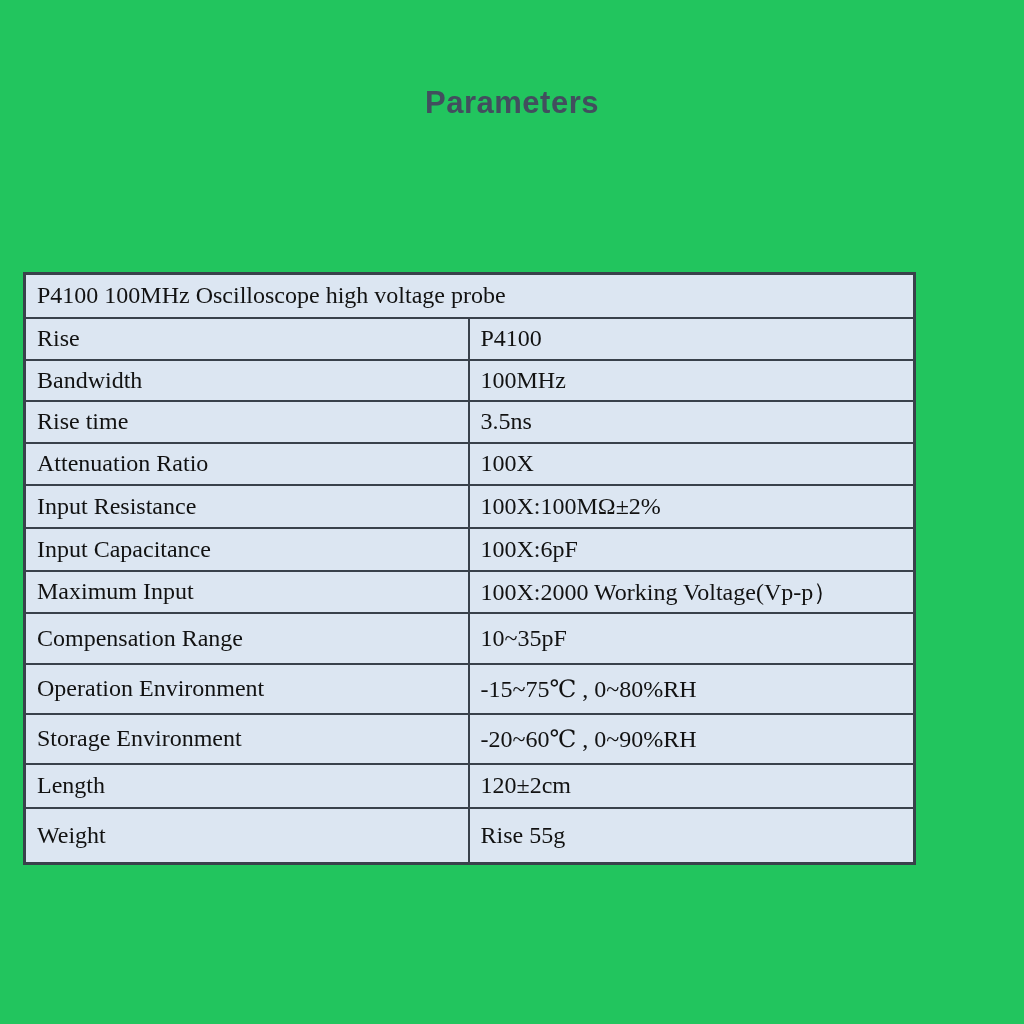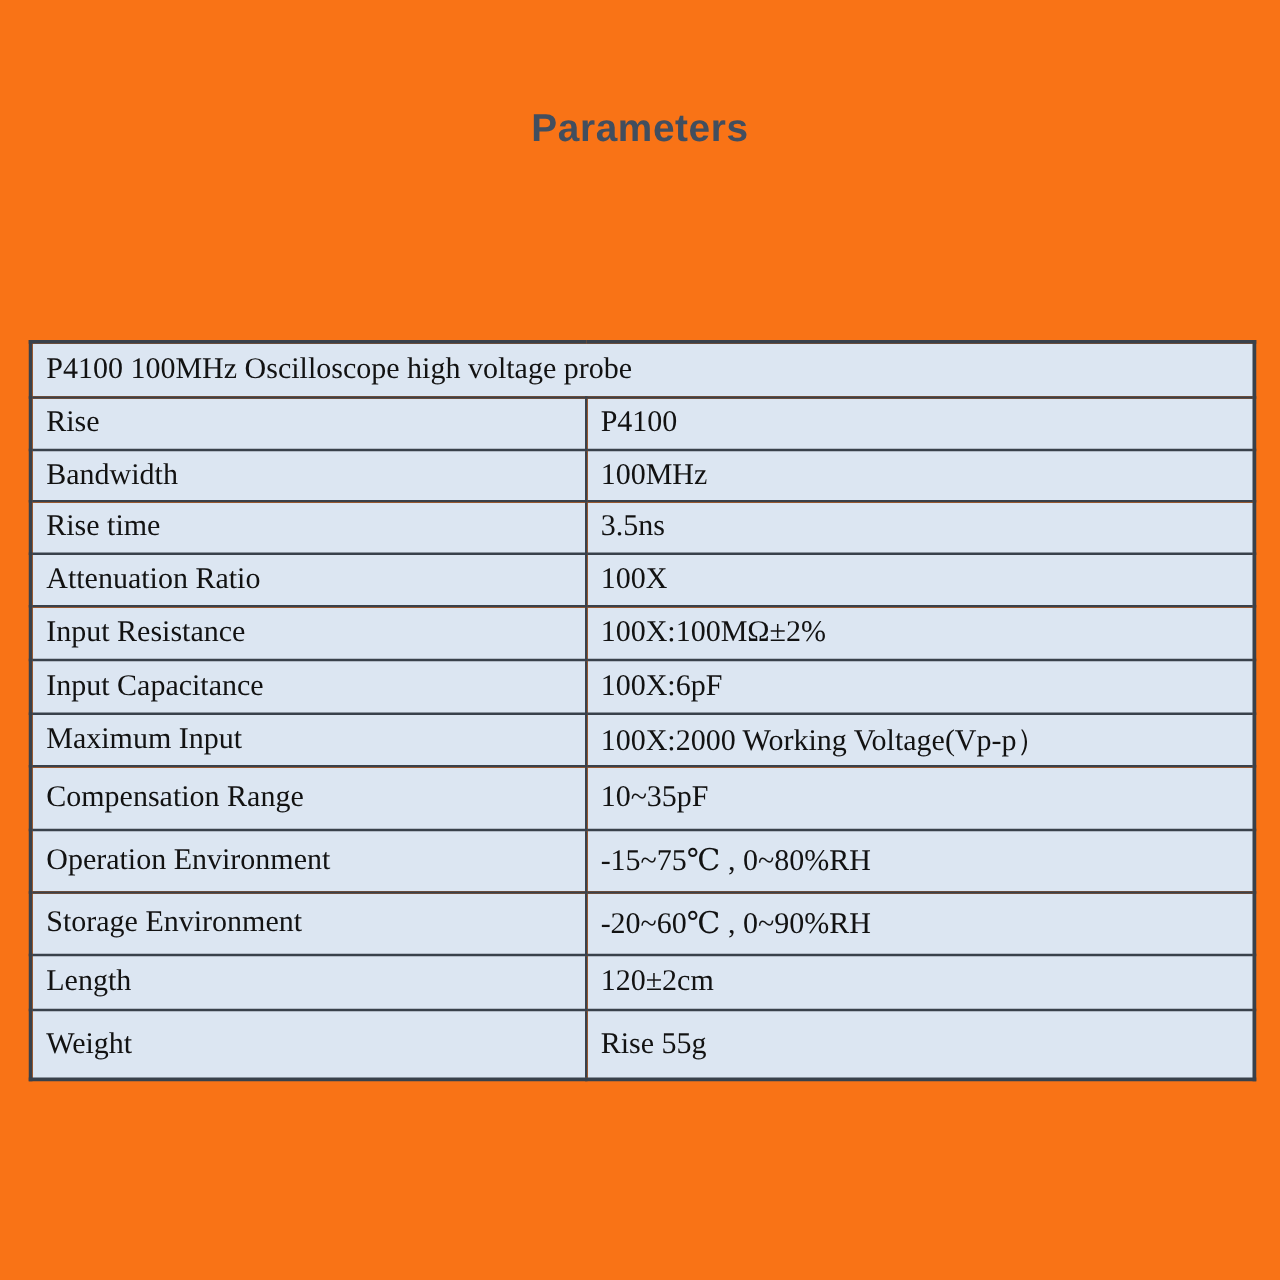--- a/index.html
+++ b/index.html
@@ -8,41 +8,41 @@
     background: #ffffff;
     width: 1024px;
     height: 1024px;
     overflow: hidden;
     position: relative;
   }
   .page {
     position: relative;
     width: 1024px;
     height: 1024px;
-    background: #f97316;
+    background: #22c55e;
   }
   .page-title {
     position: absolute;
     top: 86px;
     left: 0;
     width: 100%;
     margin: 0;
     text-align: center;
     font-family: "Liberation Sans", "DejaVu Sans", sans-serif;
     font-size: 31px;
     line-height: 1.1;
     font-weight: 600;
     color: #424e5e;
     letter-spacing: 0.5px;
   }
   table.spec-table {
     position: absolute;
     left: 23px;
     top: 272px;
-    width: 982px;
+    width: 893px;
     border-collapse: collapse;
     table-layout: fixed;
     border: 3px solid #39414b;
   }
   table.spec-table td {
     border: 2px solid #39414b;
     background: #dce6f2;
     font-family: "Liberation Serif", "DejaVu Serif", serif;
     font-size: 24px;
     color: #121212;

